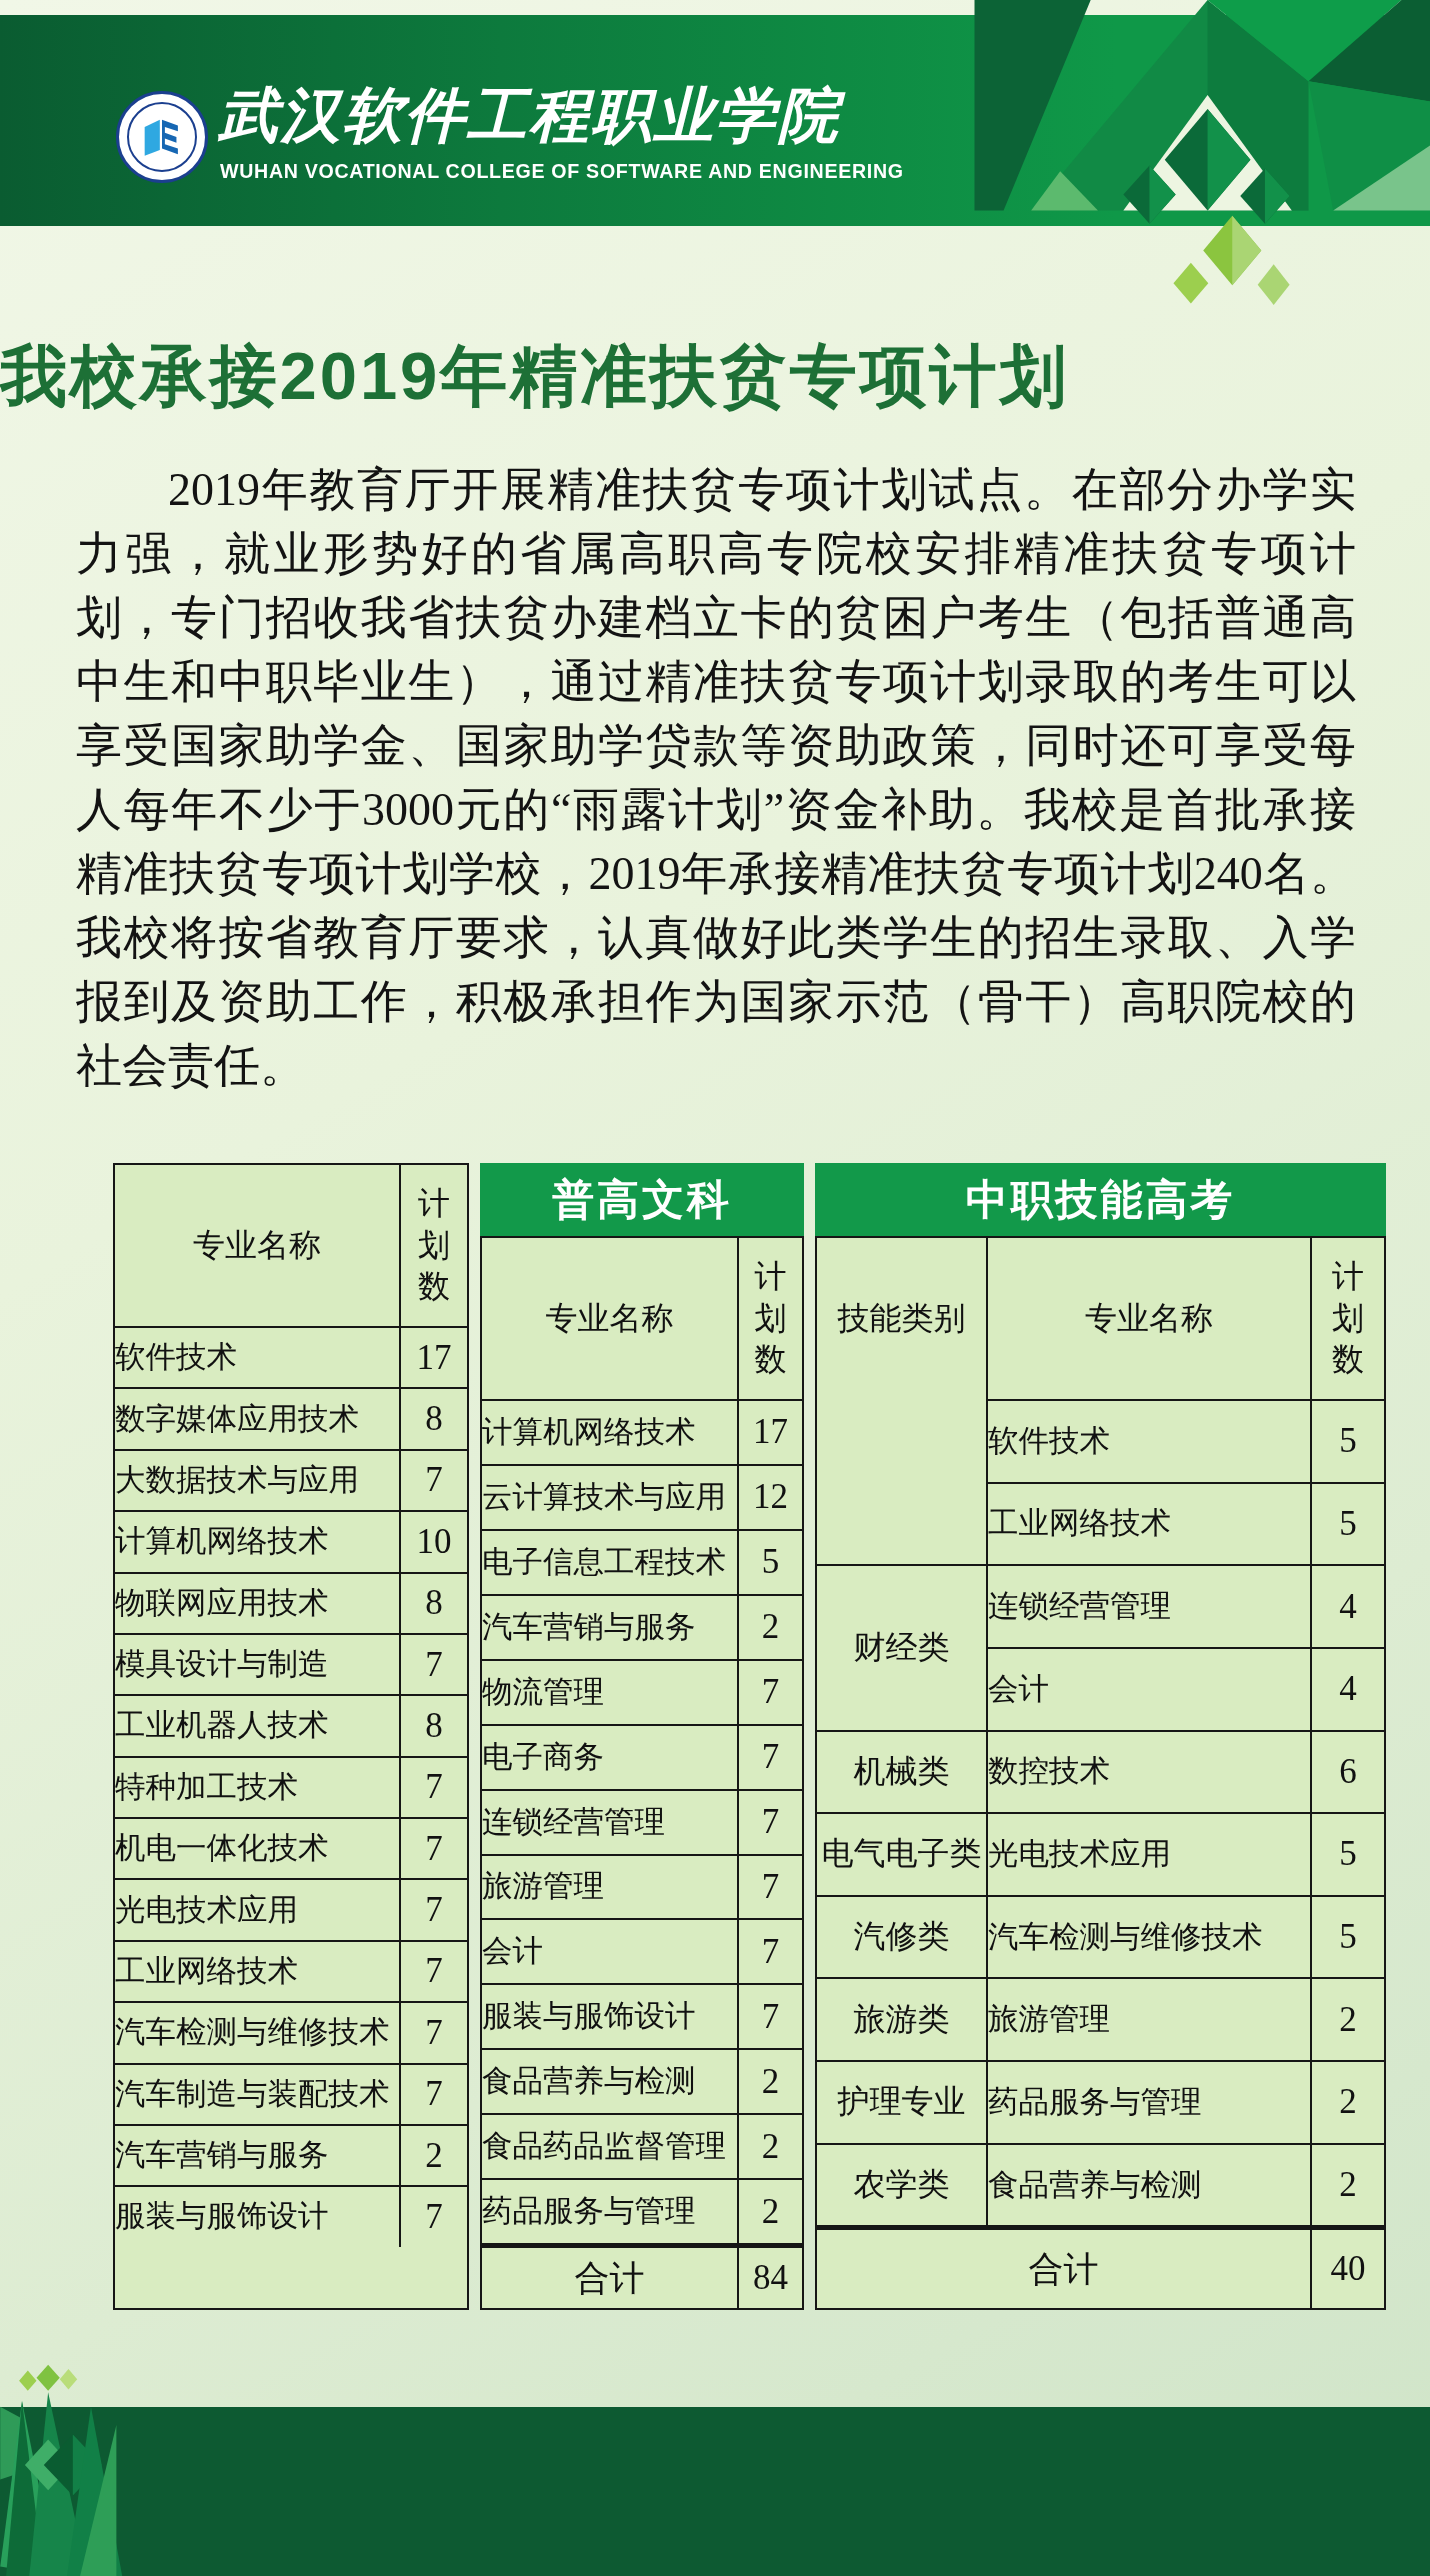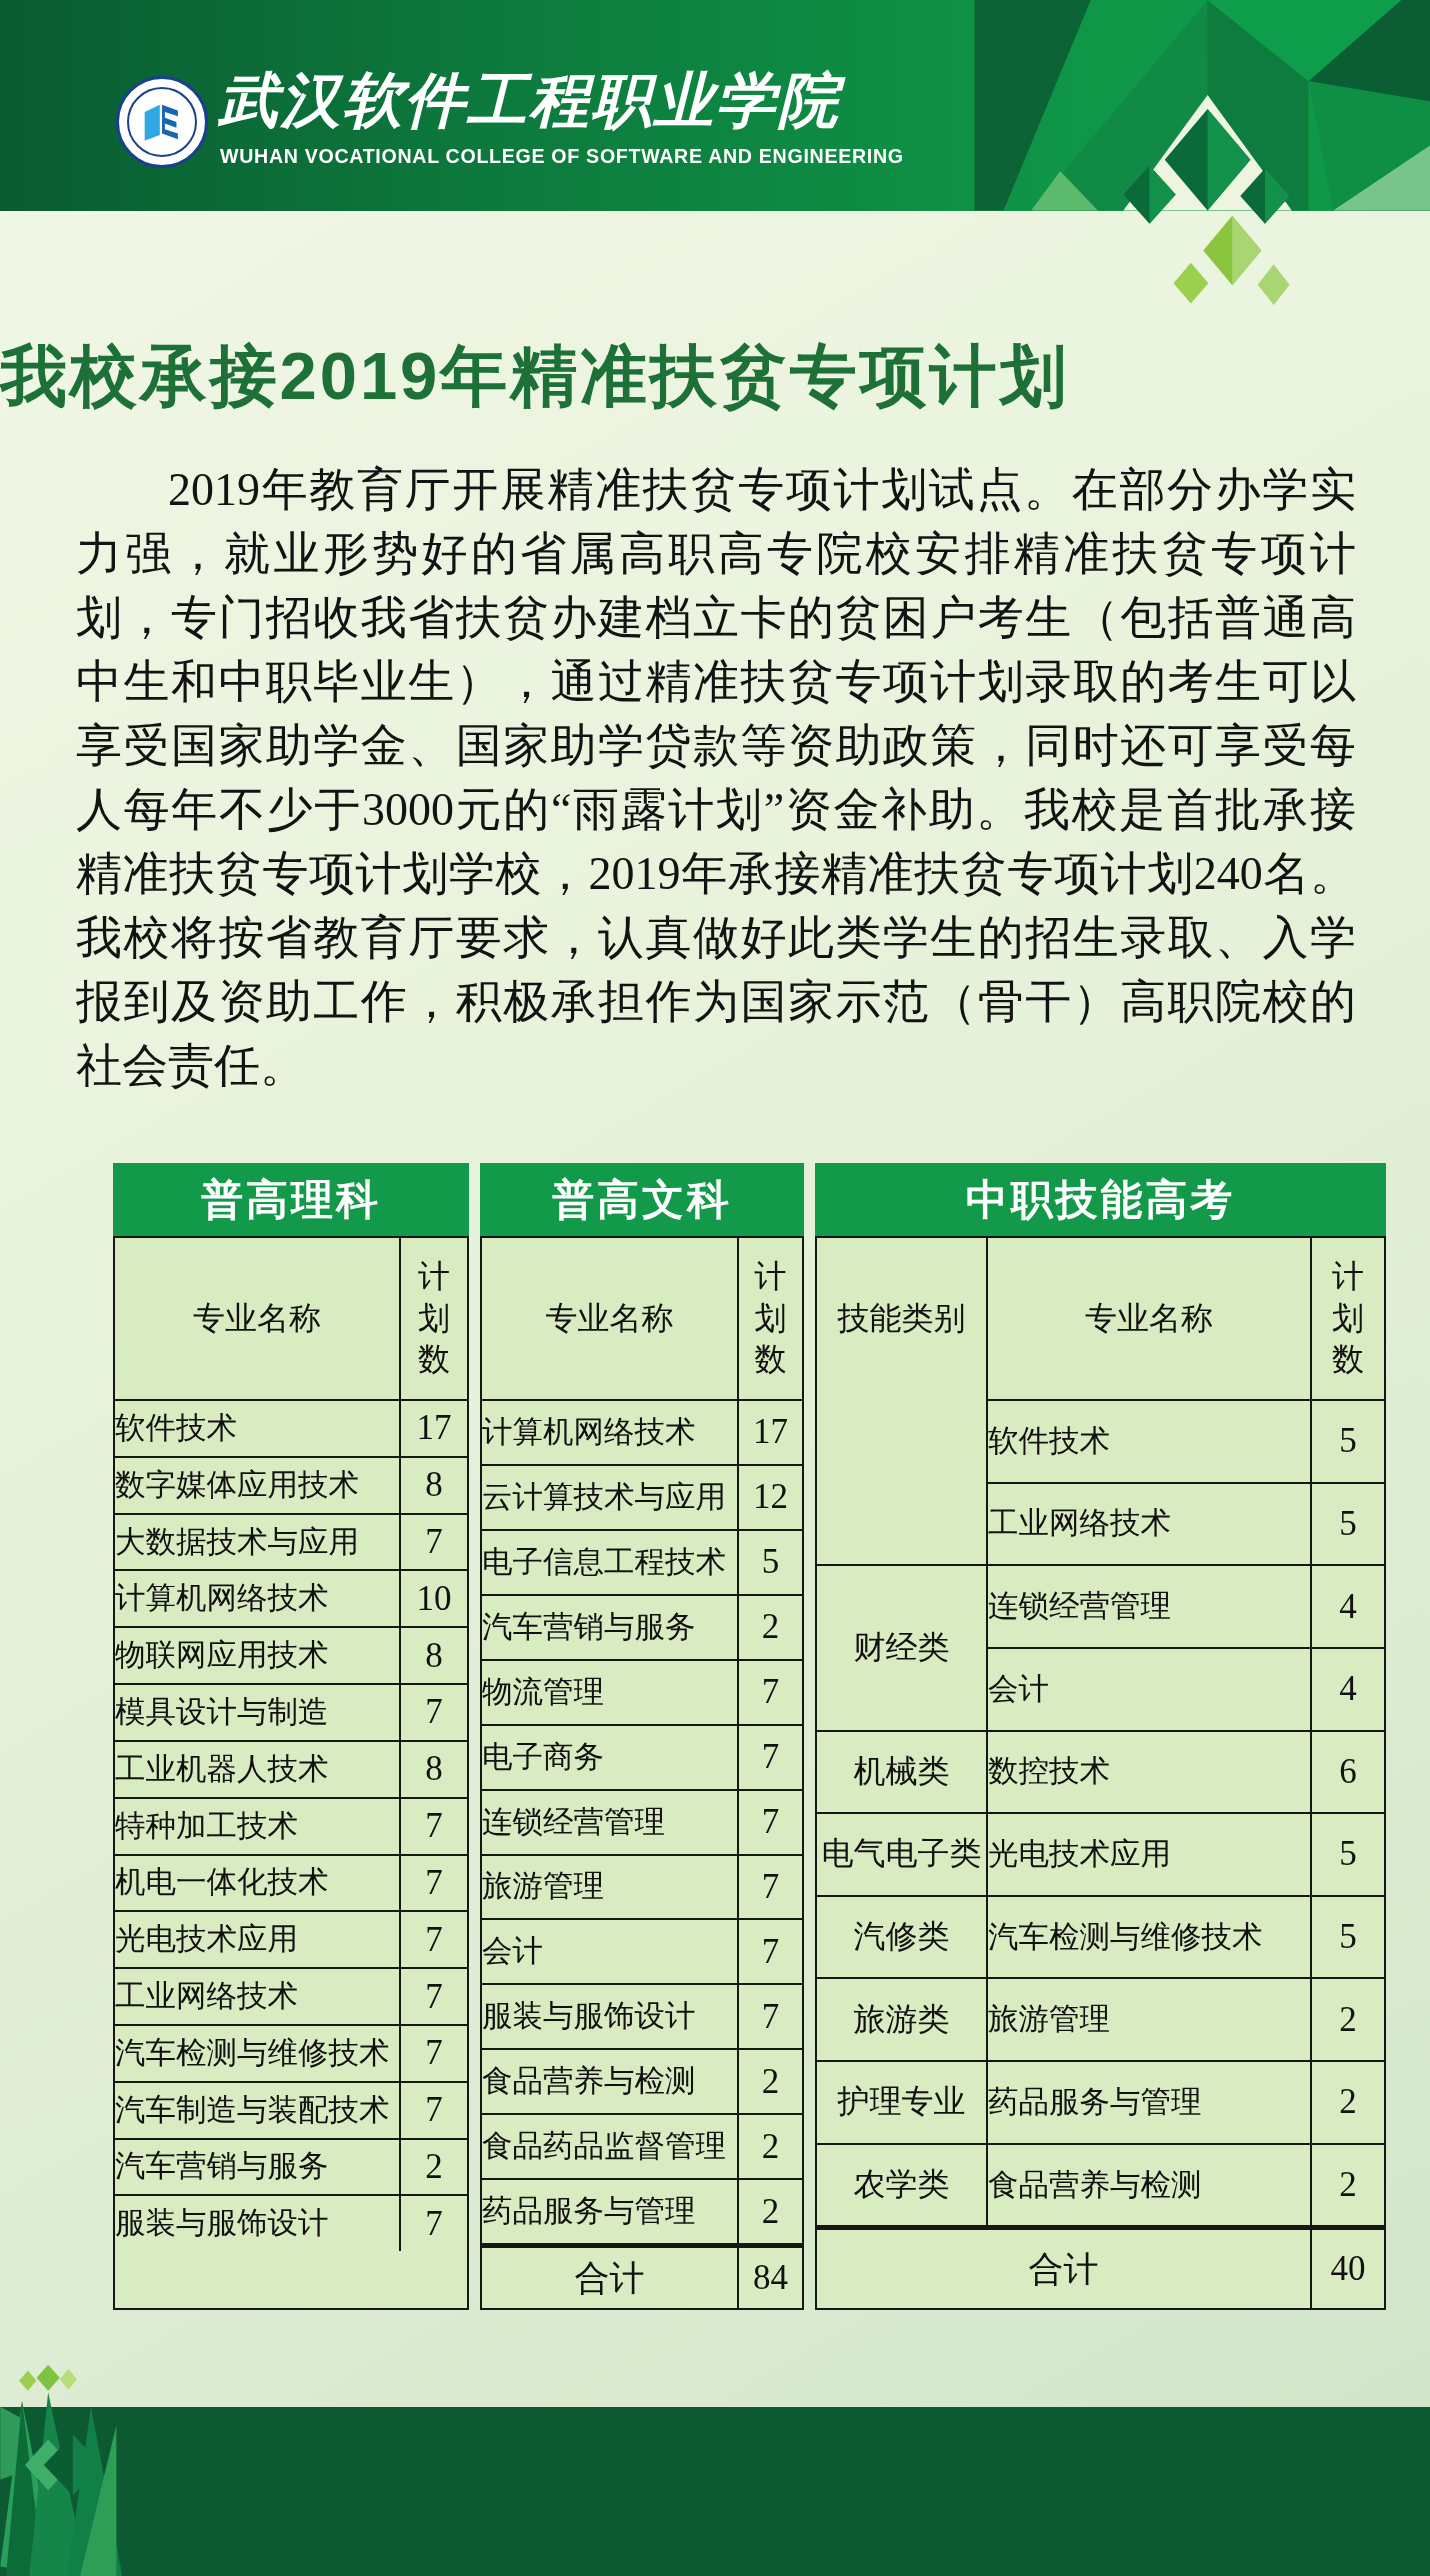--- a/index.html
+++ b/index.html
@@ -1,20 +1,20 @@
 <!DOCTYPE html>
 <html lang="zh" style="font-size:11.6px"><head>
 <meta charset="utf-8">
 <style>
   html,body{margin:0;padding:0;}
   body{font-family:"Liberation Serif","DejaVu Serif",serif;}
   .page{position:relative;width:1431px;height:2576px;overflow:hidden;
         background:linear-gradient(150deg,#f1f7e7 0%,#e9f3dc 38%,#ddecd2 70%,#cfe4c8 100%);}
   
-  .banner{position:absolute;left:0;top:0;width:1431px;height:211px;
+  .banner{position:absolute;left:0;top:15px;width:1431px;height:211px;
           background:linear-gradient(90deg,#0a5c31 0%,#0d7a3d 35%,#0f9848 78%,#0f9848 100%);}
   .seal{position:absolute;left:116px;top:76px;width:92px;height:92px;border-radius:50%;
         background:#ffffff;border:3.6px solid #1b3f8f;box-sizing:border-box;
         display:flex;align-items:center;justify-content:center;}
   .seal-inner{width:70px;height:70px;border-radius:50%;border:2.2px solid #1b3f8f;box-sizing:border-box;
         display:flex;align-items:center;justify-content:center;}
   .cn-name{position:absolute;left:218px;top:61px;width:727px;color:#ffffff;
         font-style:italic;font-weight:bold;font-size:60px;letter-spacing:2.2px;white-space:nowrap;}
   .en-name{position:absolute;left:220px;top:145px;width:727px;color:#ffffff;
         font-family:"Liberation Sans","DejaVu Sans",sans-serif;font-weight:bold;
@@ -84,21 +84,20 @@
     <polygon points="355,297 395,345 355,393" fill="#aad573"></polygon>
     <polygon points="298,362 322,390 298,418 274,390" fill="#9ccf4e"></polygon>
     <polygon points="412,364 434,392 412,420 390,392" fill="#aad573"></polygon>
   </svg>
 
   <div class="main-title">我校承接2019年精准扶贫专项计划</div>
   <div class="body-text">2019年教育厅开展精准扶贫专项计划试点。在部分办学实力强，就业形势好的省属高职高专院校安排精准扶贫专项计划，专门招收我省扶贫办建档立卡的贫困户考生（包括普通高中生和中职毕业生），通过精准扶贫专项计划录取的考生可以享受国家助学金、国家助学贷款等资助政策，同时还可享受每人每年不少于3000元的“雨露计划”资金补助。我校是首批承接精准扶贫专项计划学校，2019年承接精准扶贫专项计划240名。我校将按省教育厅要求，认真做好此类学生的招生录取、入学报到及资助工作，积极承担作为国家示范（骨干）高职院校的社会责任。</div>
 
   <div class="tables">
     <div class="tbl" id="tbl0" style="left:0;width:356px;">
-      <div class="tbl-band">普高理科</div>
       <div class="tbl-grid" style="grid-template-columns: 1fr 68px; grid-template-rows: 161px repeat(16, 1fr);">
           <div class="cell ">专业名称</div>
           <div class="cell vhead bl">
             <div class="vwrap">计划数</div>
           </div>
           <div class="cell name bt">软件技术</div>
           <div class="cell num bt bl">17</div>
           <div class="cell name bt">数字媒体应用技术</div>
           <div class="cell num bt bl">8</div>
           <div class="cell name bt">大数据技术与应用</div>

